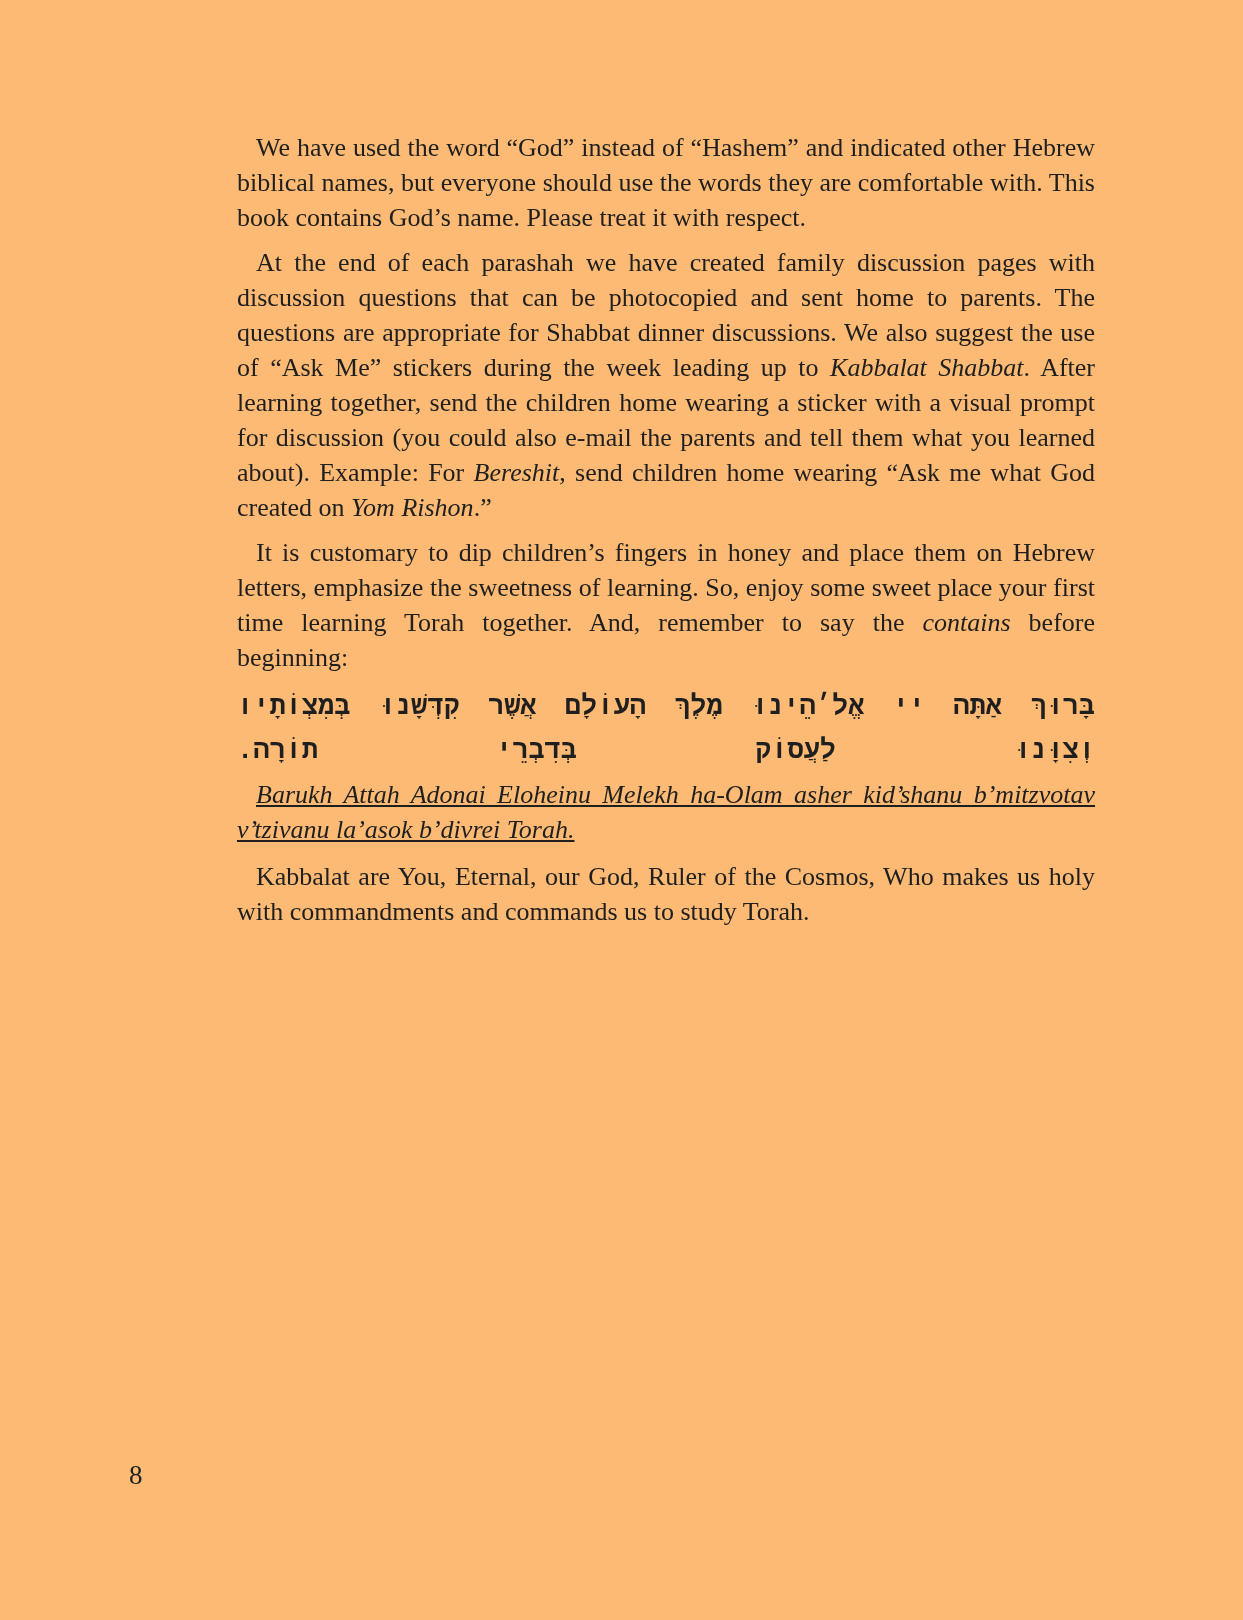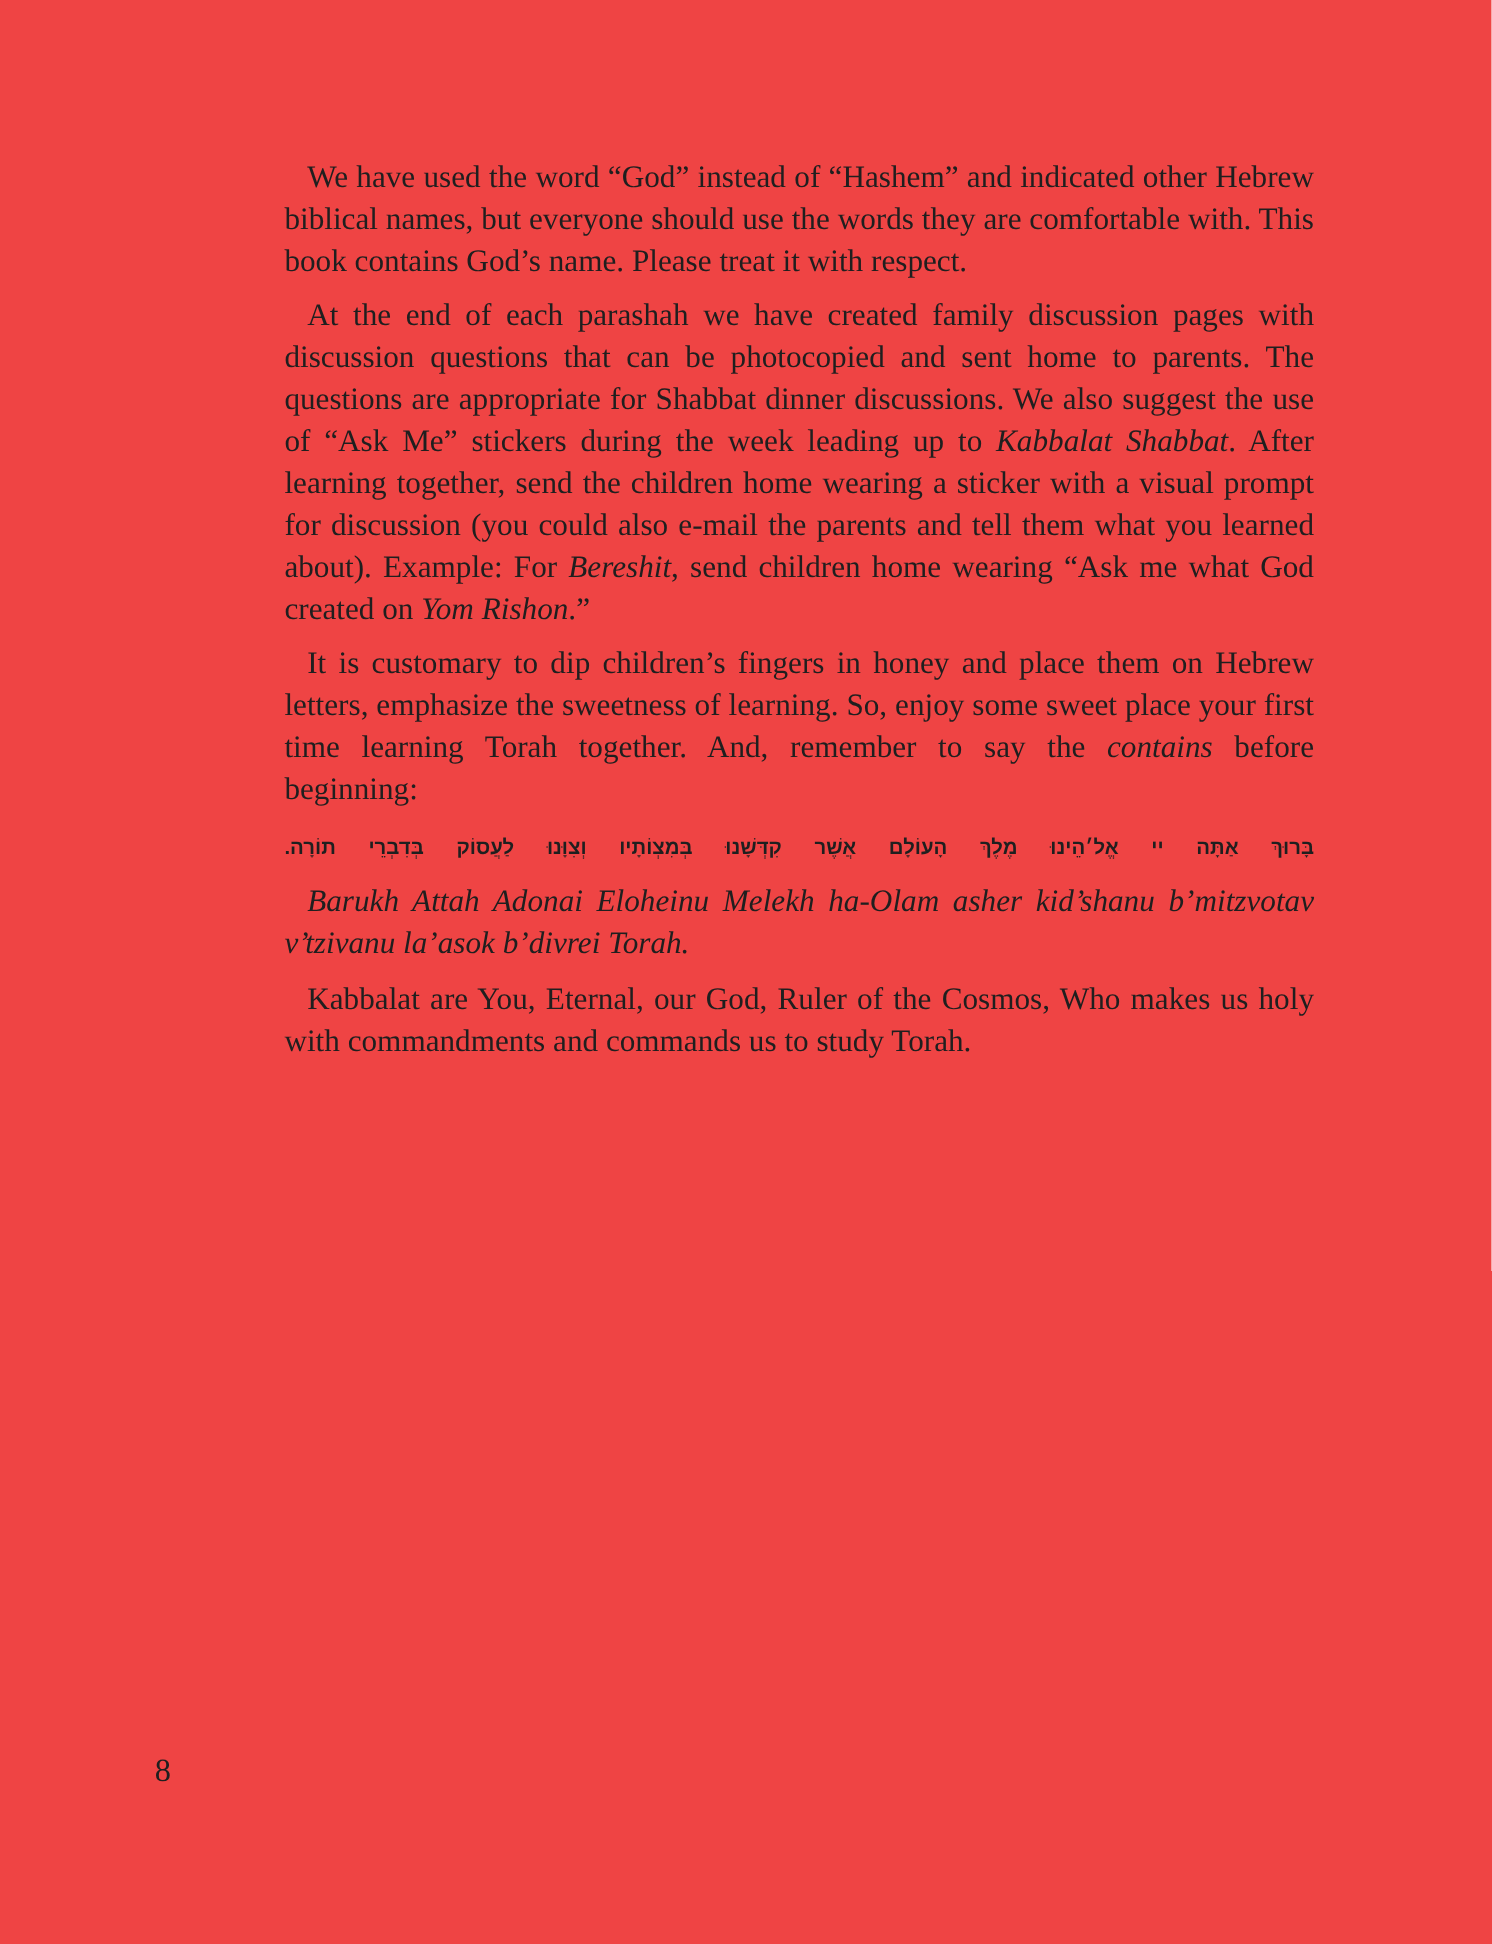--- a/index.html
+++ b/index.html
@@ -4,21 +4,21 @@
 <style>
   html, body {
     margin: 0;
     padding: 0;
     background: #ffffff;
   }
   .page {
     position: relative;
     width: 1243px;
     height: 1620px;
-    background: #ef4444;
+    background: #fdba74;
     overflow: hidden;
   }
   .text-block {
     position: absolute;
     left: 237px;
     top: 130px;
     width: 858px;
   }
   p.para {
     margin: 0 0 10px 0;
@@ -27,33 +27,34 @@
     line-height: 35px;
     color: #1f1f1f;
     text-align: justify;
   }
   p.para.body {
     text-indent: 19px;
   }
   p.para.hebrew {
     direction: rtl;
     unicode-bidi: embed;
-    font-family: Liberation Sans, sans-serif;
+    font-family: Liberation Mono, monospace;
     font-weight: 700;
-    font-size: 17px;
+    font-size: 27px;
     line-height: 44px;
     text-align: justify;
     text-align-last: justify;
     text-indent: 0;
     margin: 6px 0 4px 0;
   }
   p.para.translit {
     font-style: italic;
     text-indent: 19px;
     margin-bottom: 12px;
+    text-decoration: underline;
   }
   .seg-italic { font-style: italic; }
   .page-number {
     position: absolute;
     left: 129px;
     top: 1458px;
     font-family: "Liberation Serif", serif;
     font-size: 27px;
     line-height: 35px;
     color: #1f1f1f;

